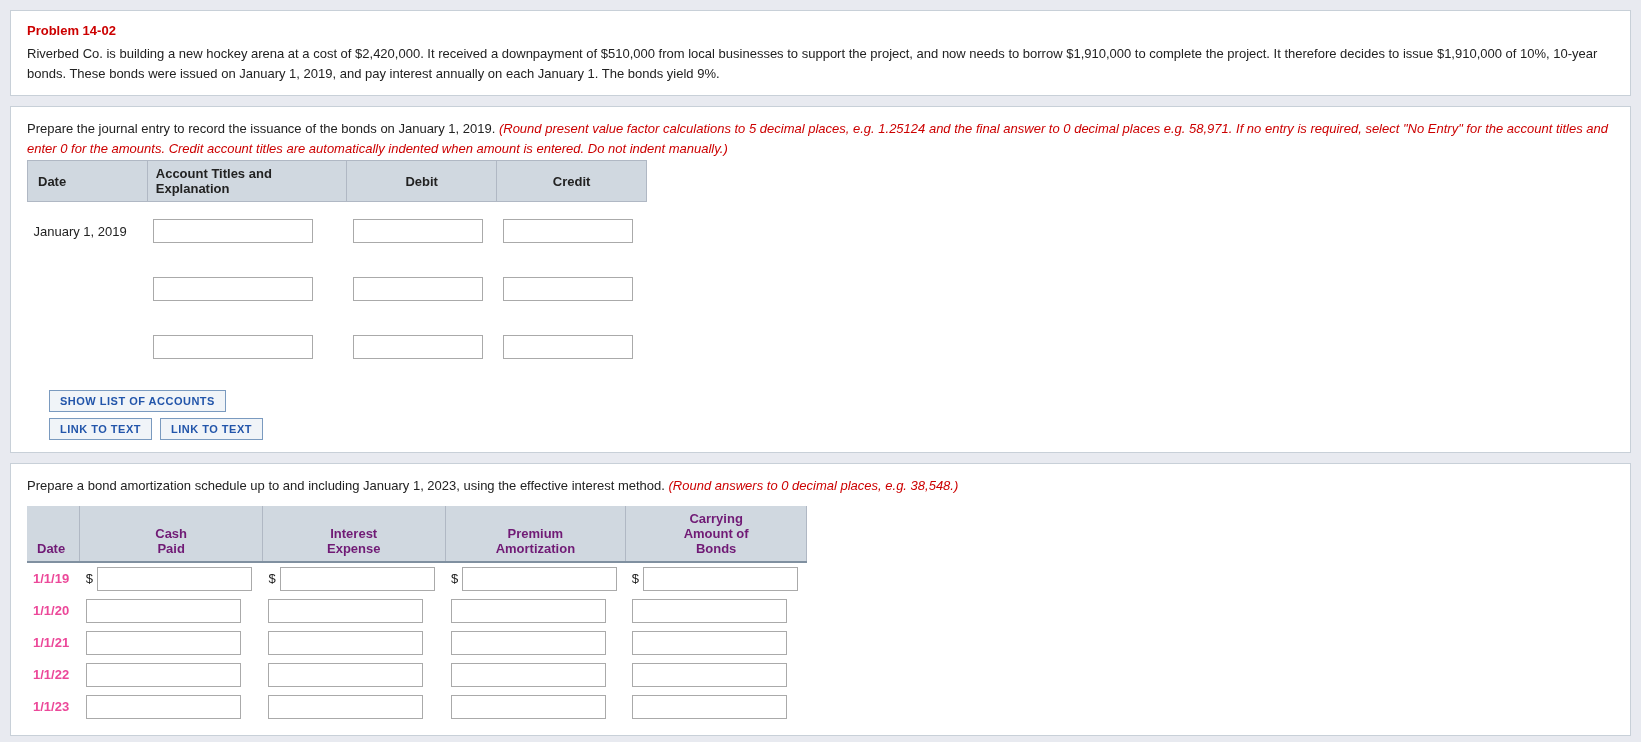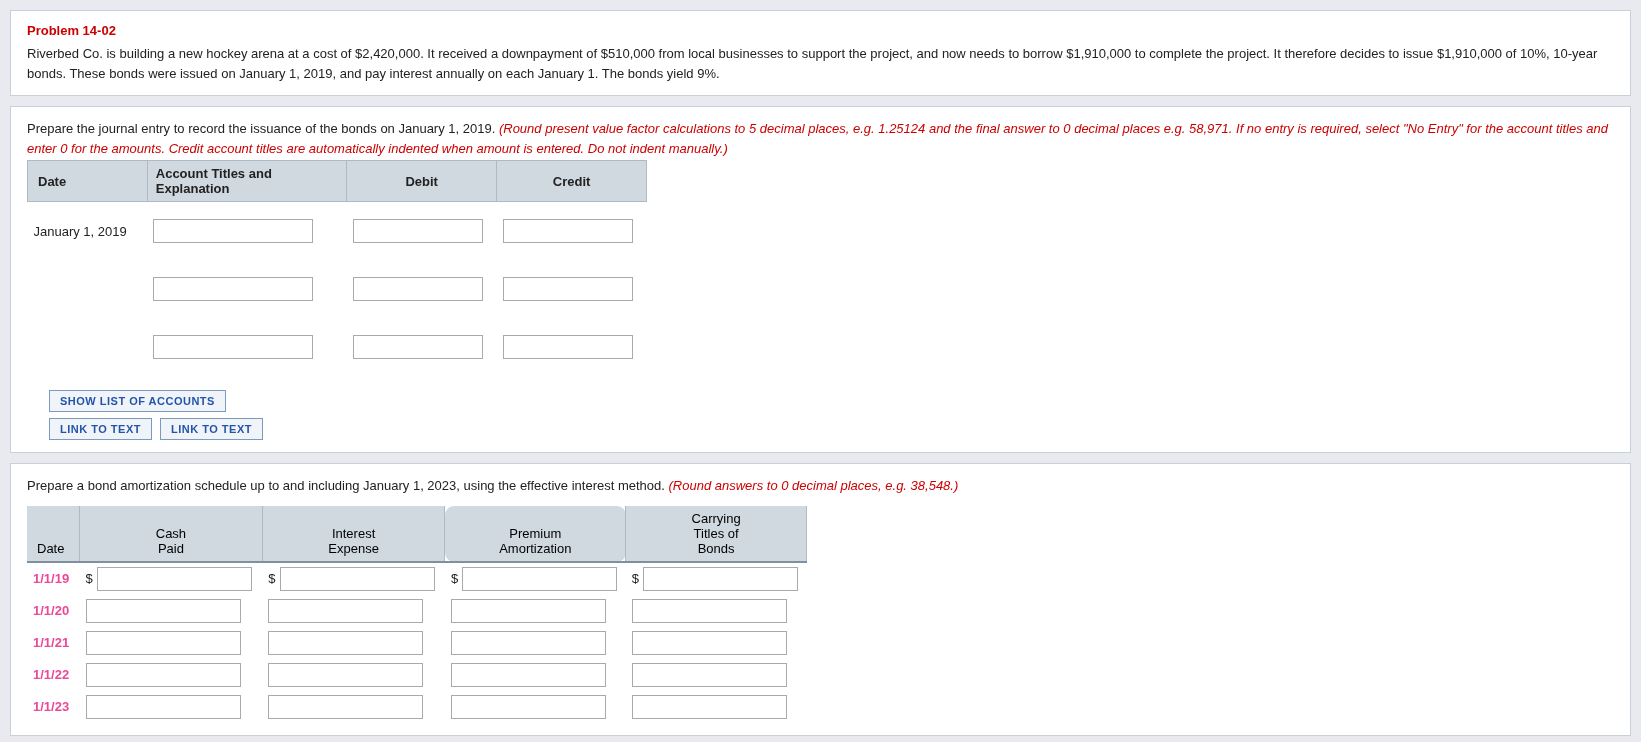--- a/index.html
+++ b/index.html
@@ -101,29 +101,29 @@
       border-collapse: collapse;
       width: 780px;
       margin-top: 10px;
     }
     .amort-table th {
       background: #d0d8e0;
       border-bottom: 2px solid #8090a0;
       border-right: 1px solid #b0b8c4;
       padding: 5px 10px;
       text-align: center;
-      font-weight: normal;
-      font-size: 13px;
-      color: #000000;
+      font-weight: bold;
+      font-size: 13px;
+      color: #701a75;
       vertical-align: bottom;
     }
     .amort-table th.date-th { text-align: left; width: 60px; }
     .amort-table th.cash-th { width: 190px; }
     .amort-table th.interest-th { width: 190px; }
-    .amort-table th.premium-th { width: 185px; border-radius: 9px; }
+    .amort-table th.premium-th { width: 185px; }
     .amort-table th.carrying-th { width: 185px; }
     .amort-table td {
       border: none;
       padding: 4px 6px;
       vertical-align: middle;
     }
     .amort-table td.date-td {
       font-size: 13px;
       color: #ec4899;
       white-space: nowrap;
@@ -223,21 +223,21 @@
         <th class="interest-th">
           <span>Interest</span><br>
           <span>Expense</span>
         </th>
         <th class="premium-th">
           <span>Premium</span><br>
           <span>Amortization</span>
         </th>
         <th class="carrying-th">
           <span>Carrying</span><br>
-          <span>Titles of</span><br>
+          <span>Amount of</span><br>
           <span>Bonds</span>
         </th>
       </tr>
     </thead>
     <tbody id="amort-tbody">
     <tr>
           <td class="date-td">1/1/19</td>
           <td>
             <div class="amort-input-wrap">
               <span class="dollar-sign">$</span>

